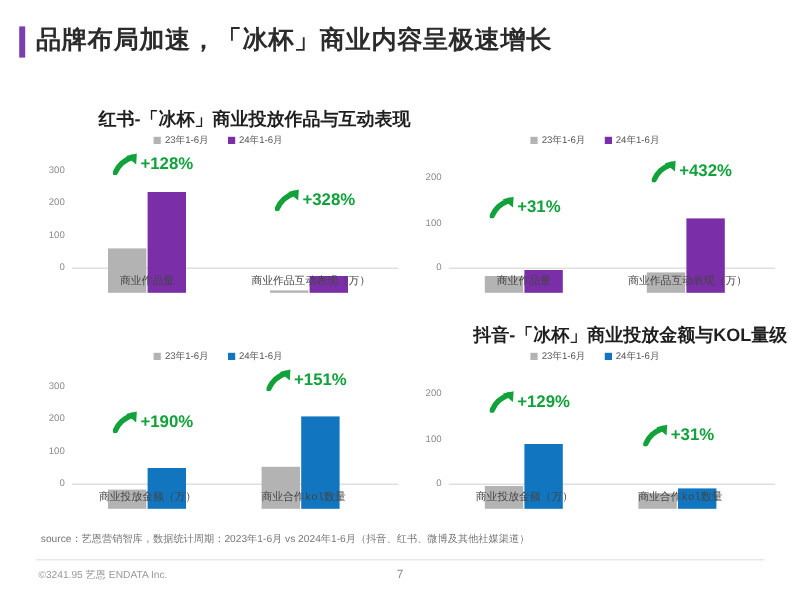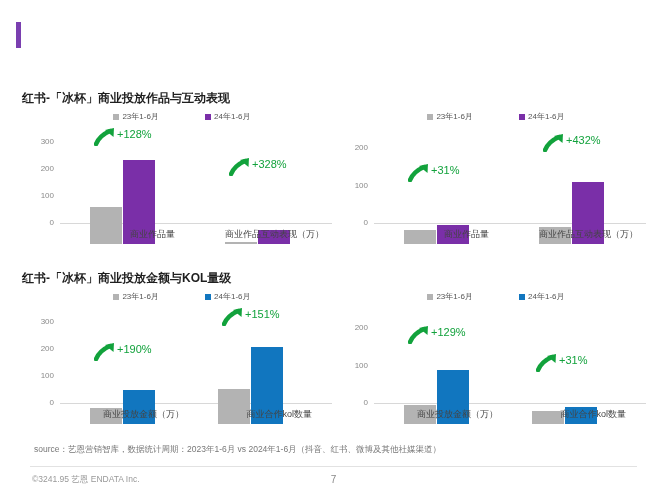--- a/index.html
+++ b/index.html
@@ -86,38 +86,38 @@
   }
   .chart-card.tl { left: 22px;  top: 4px; }
   .chart-card.tr { left: 336px; top: 4px; }
   .chart-card.bl { left: 22px;  top: 184px; }
   .chart-card.br { left: 336px; top: 184px; }
 
   .chart-title {
     position: absolute;
     left: 0; top: 12px;
     width: 320px;
-    text-align: left;
-    font-size: 12px;
+    text-align: right;
+    font-size: 15px;
     font-weight: bold;
     color: #1f1f1f;
     white-space: nowrap;
   }
   .chart-legend {
     position: absolute;
     left: 0; top: 33px;
     width: 320px;
     text-align: center;
     font-size: 8px;
     color: #555555;
     white-space: nowrap;
   }
   .legend-item {
     display: inline-block;
-    margin: 0 22px;
+    margin: 0 7px;
   }
   .legend-swatch {
     display: inline-block;
     width: 6px; height: 6px;
     margin-right: 3px;
     vertical-align: -1px;
   }
 
   .plot {
     position: absolute;
@@ -145,30 +145,31 @@
   .bar {
     position: absolute;
     bottom: 0;
   }
   .bar.gray { background: #b3b3b3; }
   .bar.purple { background: #7a2fa8; }
   .bar.blue { background: #1176bf; }
 
   .xlabel {
     position: absolute;
-    text-align: right;
+    text-align: center;
     font-size: 9px;
     color: #444444;
     white-space: nowrap;
+    font-family: Liberation Mono, monospace;
   }
 
   .growth {
     position: absolute;
-    font-size: 11px;
-    font-weight: normal;
+    font-size: 14px;
+    font-weight: bold;
     color: #12a23c;
     white-space: nowrap;
   }
   .arrow-icon {
     position: absolute;
     width: 22px;
     height: 20px;
   }
 
   
@@ -204,20 +205,21 @@
     text-align: center;
     font-size: 10px;
     color: #888888;
   }
 </style>
 </head>
 <body>
 
 <div class="header">
   <div class="title-accent"></div>
+  <div class="page-title">品牌布局加速，「冰杯」商业内容呈极速增长</div>
 </div>
 
 <div class="charts">
 
   <div class="chart-card tl">
     <div class="chart-title">红书-「冰杯」商业投放作品与互动表现</div>
     <div class="chart-legend">
       <span class="legend-item">
         <span class="legend-swatch" style="background:#b3b3b3"></span><span>23年1-6月</span>
       </span>
@@ -286,21 +288,20 @@
         <path d="M20 2 L19.5 11 L11 4 Z" fill="#12a23c"></path>
       </svg>
       <div class="growth" style="left:230px; top:8px;">+432%</div>
 
       <div class="xlabel" style="left:48px;  top:102px; width:105px;">商业作品量</div>
       <div class="xlabel" style="left:172px; top:102px; width:130px;">商业作品互动表现（万）</div>
     </div>
   </div>
 
   <div class="chart-card bl">
-    <div class="chart-title">红书-「冰杯」商业投放金额与KOL量级</div>
     <div class="chart-legend">
       <span class="legend-item">
         <span class="legend-swatch" style="background:#b3b3b3"></span><span>23年1-6月</span>
       </span>
       <span class="legend-item">
         <span class="legend-swatch" style="background:#1176bf"></span><span>24年1-6月</span>
       </span>
     </div>
     <div class="plot">
       <div class="ytick" style="top:12px">300</div>
@@ -325,20 +326,21 @@
         <path d="M20 2 L19.5 11 L11 4 Z" fill="#12a23c"></path>
       </svg>
       <div class="growth" style="left:223px; top:2px;">+151%</div>
 
       <div class="xlabel" style="left:40px;  top:102px; width:122px;">商业投放金额（万）</div>
       <div class="xlabel" style="left:172px; top:102px; width:118px;">商业合作kol数量</div>
     </div>
   </div>
 
   <div class="chart-card br">
+    <div class="chart-title">抖音-「冰杯」商业投放金额与KOL量级</div>
     <div class="chart-legend">
       <span class="legend-item">
         <span class="legend-swatch" style="background:#b3b3b3"></span><span>23年1-6月</span>
       </span>
       <span class="legend-item">
         <span class="legend-swatch" style="background:#1176bf"></span><span>24年1-6月</span>
       </span>
     </div>
     <div class="plot">
       <div class="ytick" style="top:18px">200</div>

